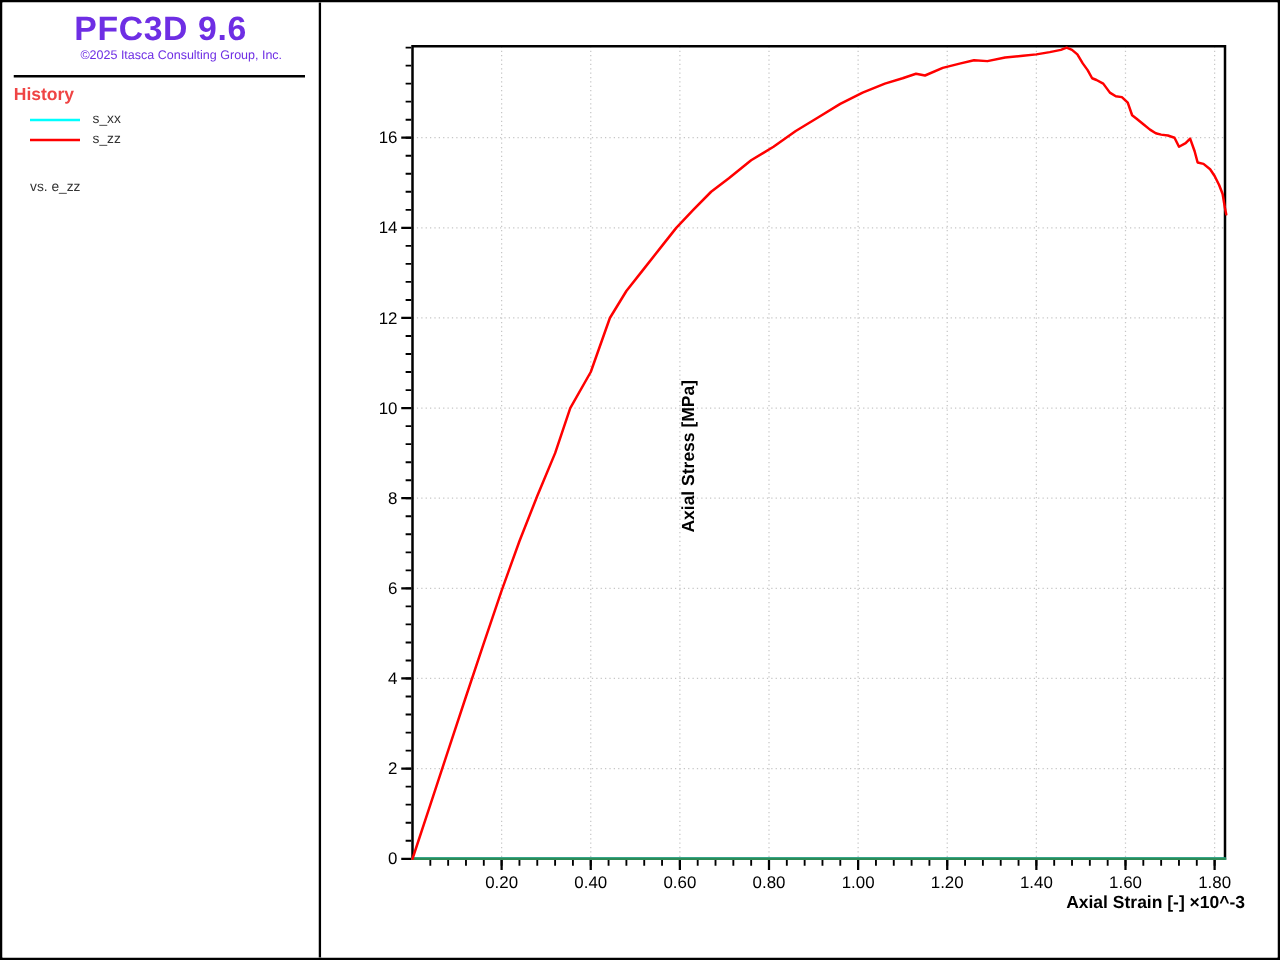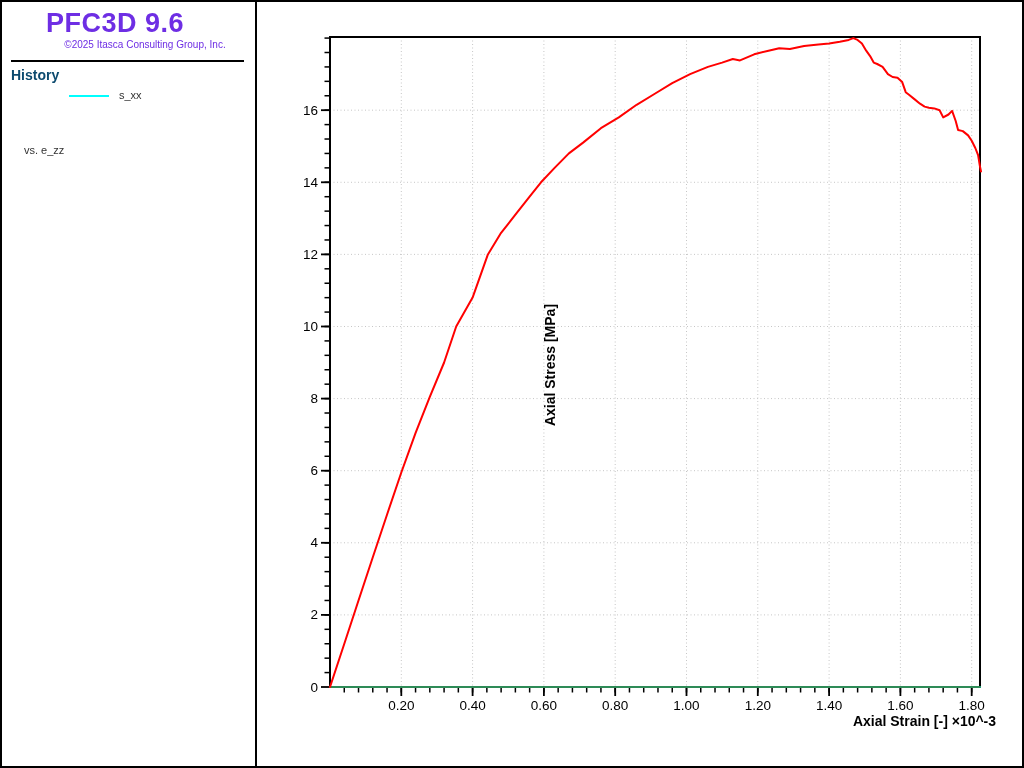--- a/index.html
+++ b/index.html
@@ -2,27 +2,27 @@
 <html><head>
 <meta charset="utf-8">
 <style>
   html,body{margin:0;padding:0;background:#fff;}
   body{width:1024px;height:768px;overflow:hidden;position:relative;
        font-family:"Liberation Sans",sans-serif;}
   .window{position:absolute;left:0;top:0;width:1020px;height:764px;
           border:2px solid #000;background:#fff;}
   .sidebar{position:absolute;left:0;top:0;width:253px;height:764px;
            border-right:2px solid #000;background:#fff;}
-  .app-title{position:absolute;left:0;top:6px;width:253px;text-align:left;
-             font-size:27px;font-weight:bold;letter-spacing:0.5px;padding-left:44px;}
+  .app-title{position:absolute;left:0;top:6px;width:253px;text-align:center;
+             font-size:27px;font-weight:bold;letter-spacing:0.5px;}
   .copyright{position:absolute;left:0;top:37px;width:286px;text-align:center;
              font-size:10px;}
   .divider{position:absolute;left:9px;top:58px;width:233px;height:2px;background:#000;}
-  .history-heading{position:absolute;left:9px;top:65px;font-size:14px;font-weight:bold;color:#0c4a6e;}
-  .legend{position:absolute;left:0;top:86px;width:253px;padding-left:45px;}
+  .history-heading{position:absolute;left:9px;top:65px;font-size:14px;font-weight:bold;color:#ef4444;}
+  .legend{position:absolute;left:0;top:86px;width:253px;}
   .legend-row{position:relative;height:16px;}
   .legend-line{position:absolute;left:22px;top:7px;width:40px;height:2px;}
   .legend-label{position:absolute;left:72px;top:1px;font-size:11px;color:#333;}
   .vs-label{position:absolute;left:22px;top:142px;font-size:11px;color:#333;}
   .chart-pane{position:absolute;left:255px;top:0;width:765px;height:764px;background:#fff;}
   svg{font-family:"Liberation Sans",sans-serif;}
   .x-axis-title{position:absolute;left:255px;top:711px;width:765px;text-align:center;
                 font-size:14px;font-weight:bold;color:#000;transform:translateX(30px);}
   .y-axis-title{position:absolute;left:293px;top:363px;width:0;height:0;font-size:14px;
                 font-weight:bold;color:#000;white-space:nowrap;}
@@ -37,20 +37,24 @@
   <div class="sidebar">
     <div class="app-title" style="color: rgb(110, 46, 228);">PFC3D 9.6</div>
     <div class="copyright" style="color: rgb(110, 46, 228);">©2025 Itasca Consulting Group, Inc.</div>
     <div class="divider"></div>
     <div class="history-heading">History</div>
 
     <div class="legend">
       <div class="legend-row">
         <span class="legend-line" style="background: rgb(0, 255, 255);"></span>
         <span class="legend-label">s_xx</span>
+      </div>
+      <div class="legend-row">
+        <span class="legend-line" style="background: rgb(255, 0, 0);"></span>
+        <span class="legend-label">s_zz</span>
       </div>
     </div>
 
     <div class="vs-label">vs. e_zz</div>
   </div>
 
   <div class="chart-pane">
     <svg id="chart" width="765" height="764" viewBox="0 0 765 764">
         <line x1="144.29929249163604" y1="35" x2="144.29929249163604" y2="685" stroke="#c6c6c6" stroke-width="1" stroke-dasharray="1 2.5"></line>
         <line x1="215.5985849832721" y1="35" x2="215.5985849832721" y2="685" stroke="#c6c6c6" stroke-width="1" stroke-dasharray="1 2.5"></line>

